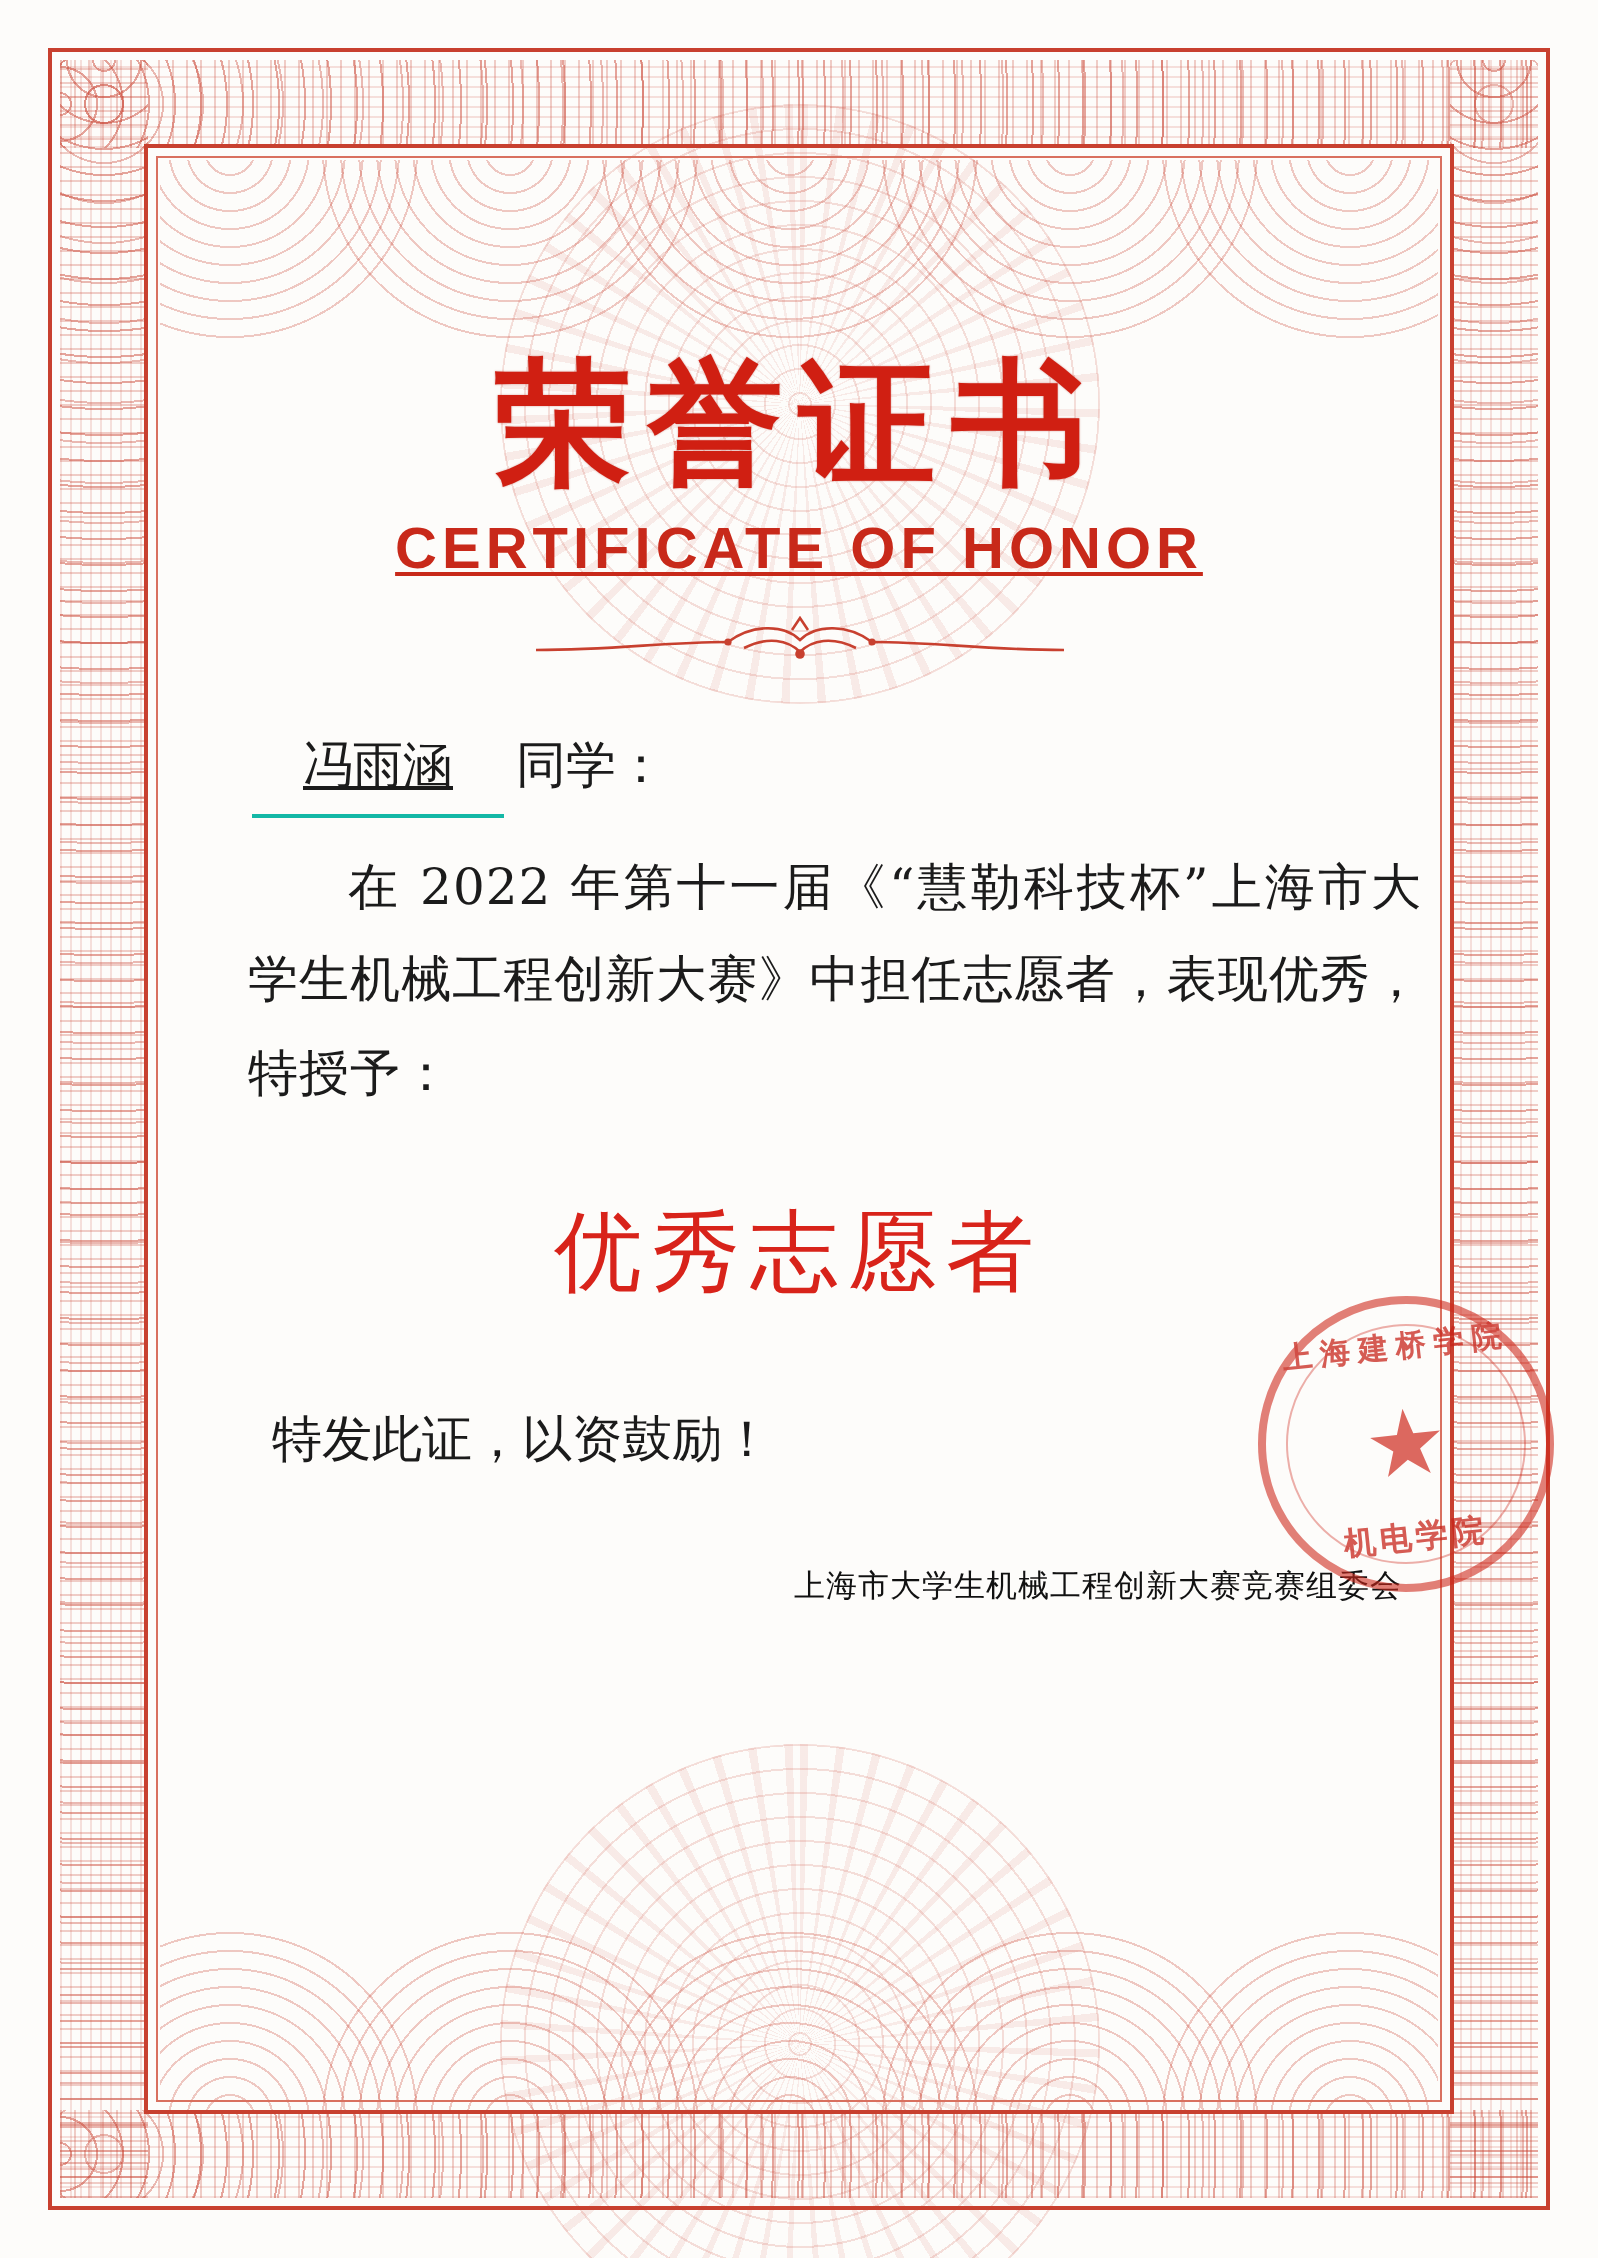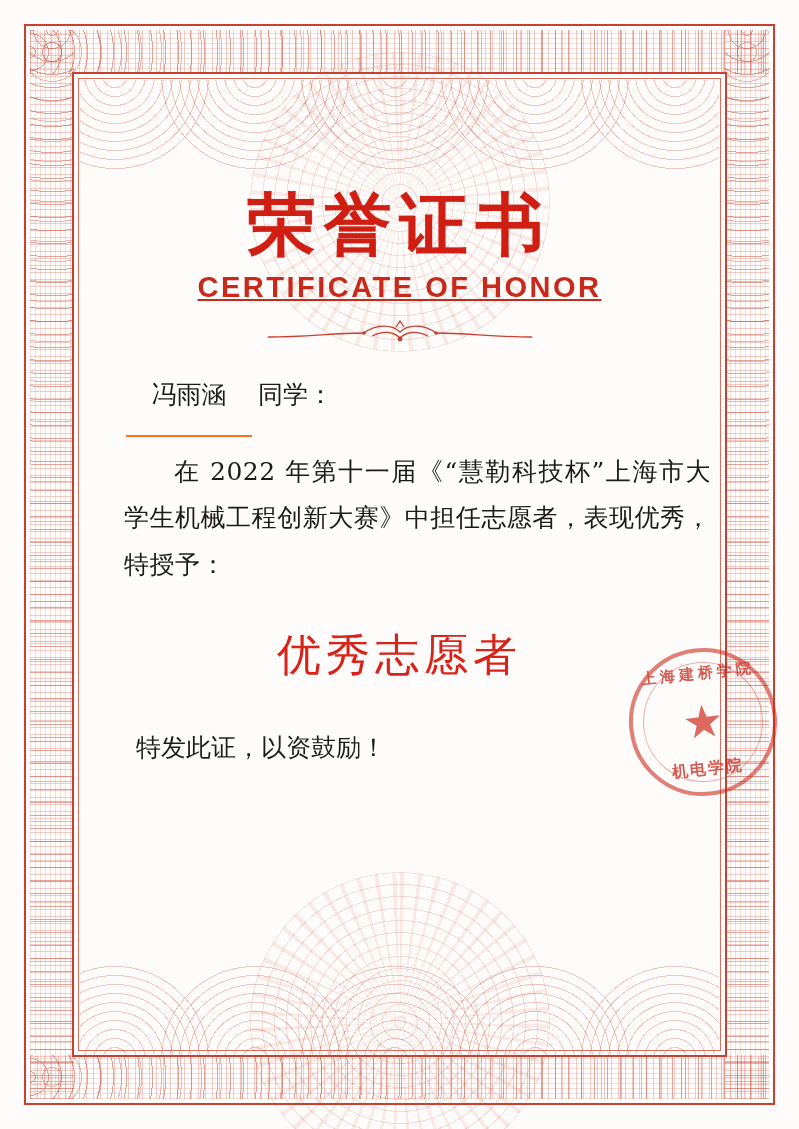--- a/index.html
+++ b/index.html
@@ -111,21 +111,21 @@
       repeating-conic-gradient(from 0deg, rgba(200,64,47,0.13) 0deg 1.6deg, rgba(200,64,47,0) 1.6deg 7deg);
     opacity: 0.75;
   }
   .medallion.top-med { top: 52px; }
   .medallion.bottom-med { top: 872px; }
 
   
   .content {
     position: absolute;
     left: 88px;
-    top: 92px;
+    top: 80px;
     width: 623px;
     height: 937px;
   }
 
   .title-block {
     text-align: center;
     margin-top: 96px;
   }
   .title-cn {
     font-family: "DejaVu Sans", sans-serif;
@@ -164,22 +164,23 @@
 
   .name-line {
     margin-left: 38px;
     font-size: 25px;
     white-space: nowrap;
   }
   .name-filled {
     display: inline-block;
     min-width: 118px;
     text-align: center;
-    border-bottom: 2px solid #f97316;
-    padding: 0 4px 17px;
+    border-bottom: 2px solid #14b8a6;
+    padding: 0 4px 1px;
+    text-decoration: underline;
   }
   .name-suffix { margin-left: 6px; }
 
   .para {
     margin-top: 12px;
     text-indent: 50px;
     text-align: justify;
     letter-spacing: 0.5px;
     margin-left: 36px;
   }
@@ -324,20 +325,21 @@
         <span class="name-filled">冯雨涵</span><span class="name-suffix">同学：</span>
       </div>
 
       <div class="para">在 2022 年第十一届《“慧勒科技杯”上海市大学生机械工程创新大赛》中担任志愿者，表现优秀，特授予：</div>
 
       <div class="award">优秀志愿者</div>
 
       <div class="closing">特发此证，以资鼓励！</div>
 
       <div class="signature">
+        <div>上海市大学生机械工程创新大赛竞赛组委会</div>
       </div>
 
     </div>
   </div>
 
   <div class="seal">
     <div class="seal-inner"></div>
     <div class="seal-arc-text">上海建桥学院</div>
     <div class="seal-star">★</div>
     <div class="seal-bottom-text">机电学院</div>

